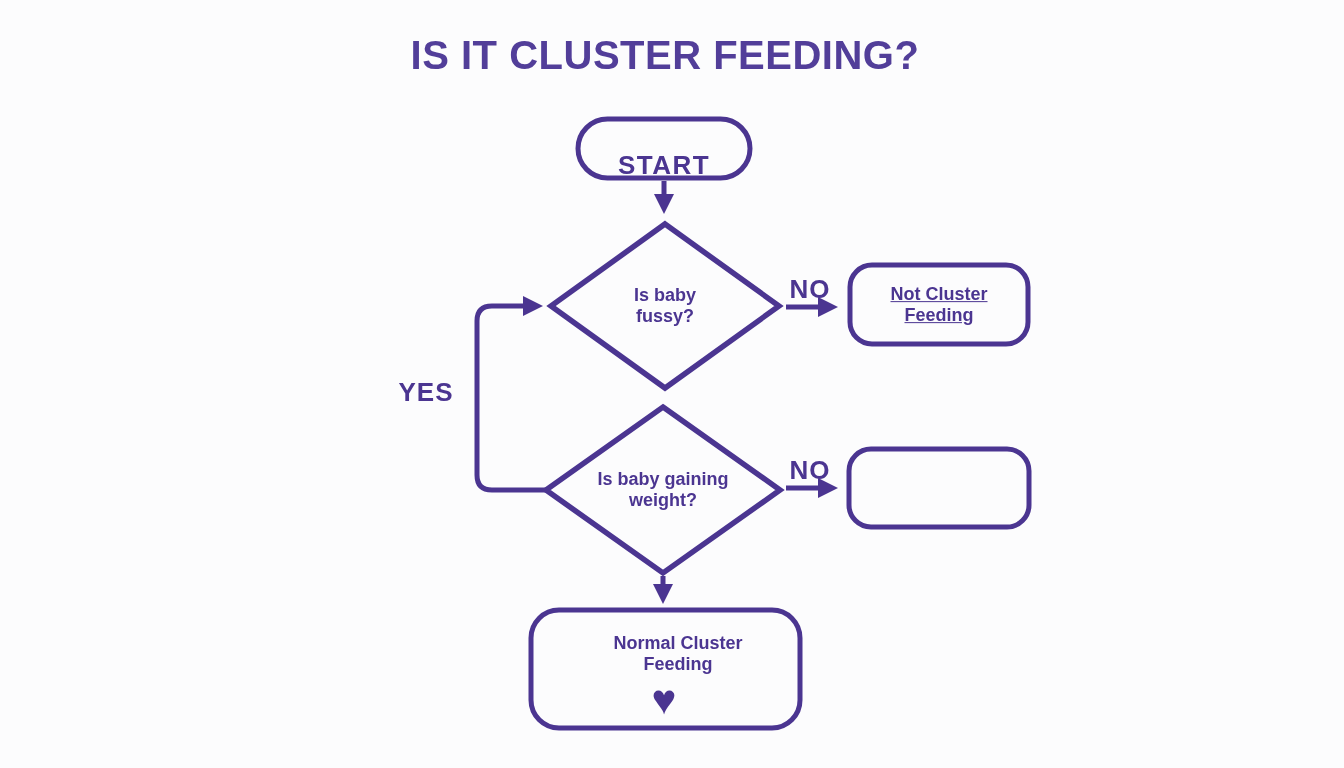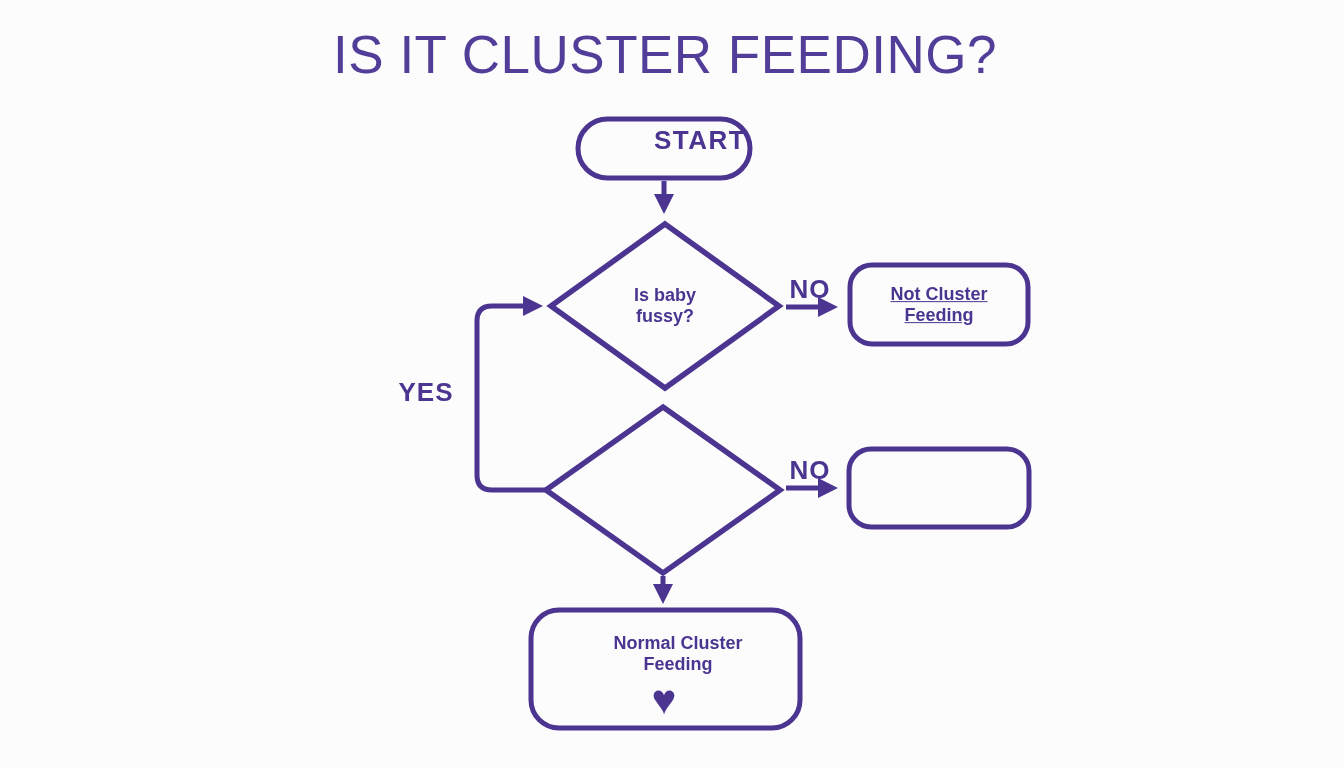--- a/index.html
+++ b/index.html
@@ -31,24 +31,24 @@
   .center-label {
     position: absolute;
     transform: translate(-50%, -50%);
     text-align: center;
     white-space: pre-line;
     color: var(--purple);
     font-weight: bold;
     line-height: 1.16;
   }
   .page-title {
-    font-size: 53px;
+    font-size: 40px;
     letter-spacing: 0.5px;
     color: var(--title-color);
-    font-weight: normal;
+    font-weight: bold;
     white-space: nowrap;
   }
   .start-label { font-size: 26px; letter-spacing: 1.5px; }
   .node-label  { font-size: 18px; }
   .edge-label  { font-size: 26px; letter-spacing: 1px; }
   .heart {
     font-size: 42px;
     line-height: 1;
     font-weight: normal;
   }
@@ -83,32 +83,34 @@
 
     <rect class="stroke" x="849" y="449" width="180" height="78" rx="22" ry="22"></rect>
 
     <line class="stroke" x1="663" y1="576" x2="663" y2="587" marker-end="url(#ah)"></line>
 
     <rect class="stroke" x="531" y="610" width="269" height="118" rx="28" ry="28"></rect>
   </svg>
 
   <div class="center-label page-title" style="left:665px; top:55px;">IS IT CLUSTER FEEDING?</div>
 
-  <div class="center-label start-label" style="left:664px; top:140px;margin-left:36px;">START</div>
+  <div class="center-label start-label" style="left:664px; top:165px;">START</div>
 
   <div class="center-label node-label" style="left:665px; top:306px;">Is baby
 fussy?</div>
 
   <div class="center-label edge-label" style="left:810px; top:289px;">NO</div>
 
   <div class="center-label node-label" style="left:939px; top:305px;text-decoration:underline;">Not Cluster
 Feeding</div>
 
   <div class="center-label edge-label" style="left:426px; top:392px;">YES</div>
 
+  <div class="center-label node-label" style="left:663px; top:490px;">Is baby gaining
+weight?</div>
 
   <div class="center-label edge-label" style="left:810px; top:470px;">NO</div>
 
 
   <div class="center-label node-label" style="left:678px; top:654px;">Normal Cluster
 Feeding</div>
 
   <div class="center-label heart" style="left:664px; top:700px;">♥</div>
 
 </div>

